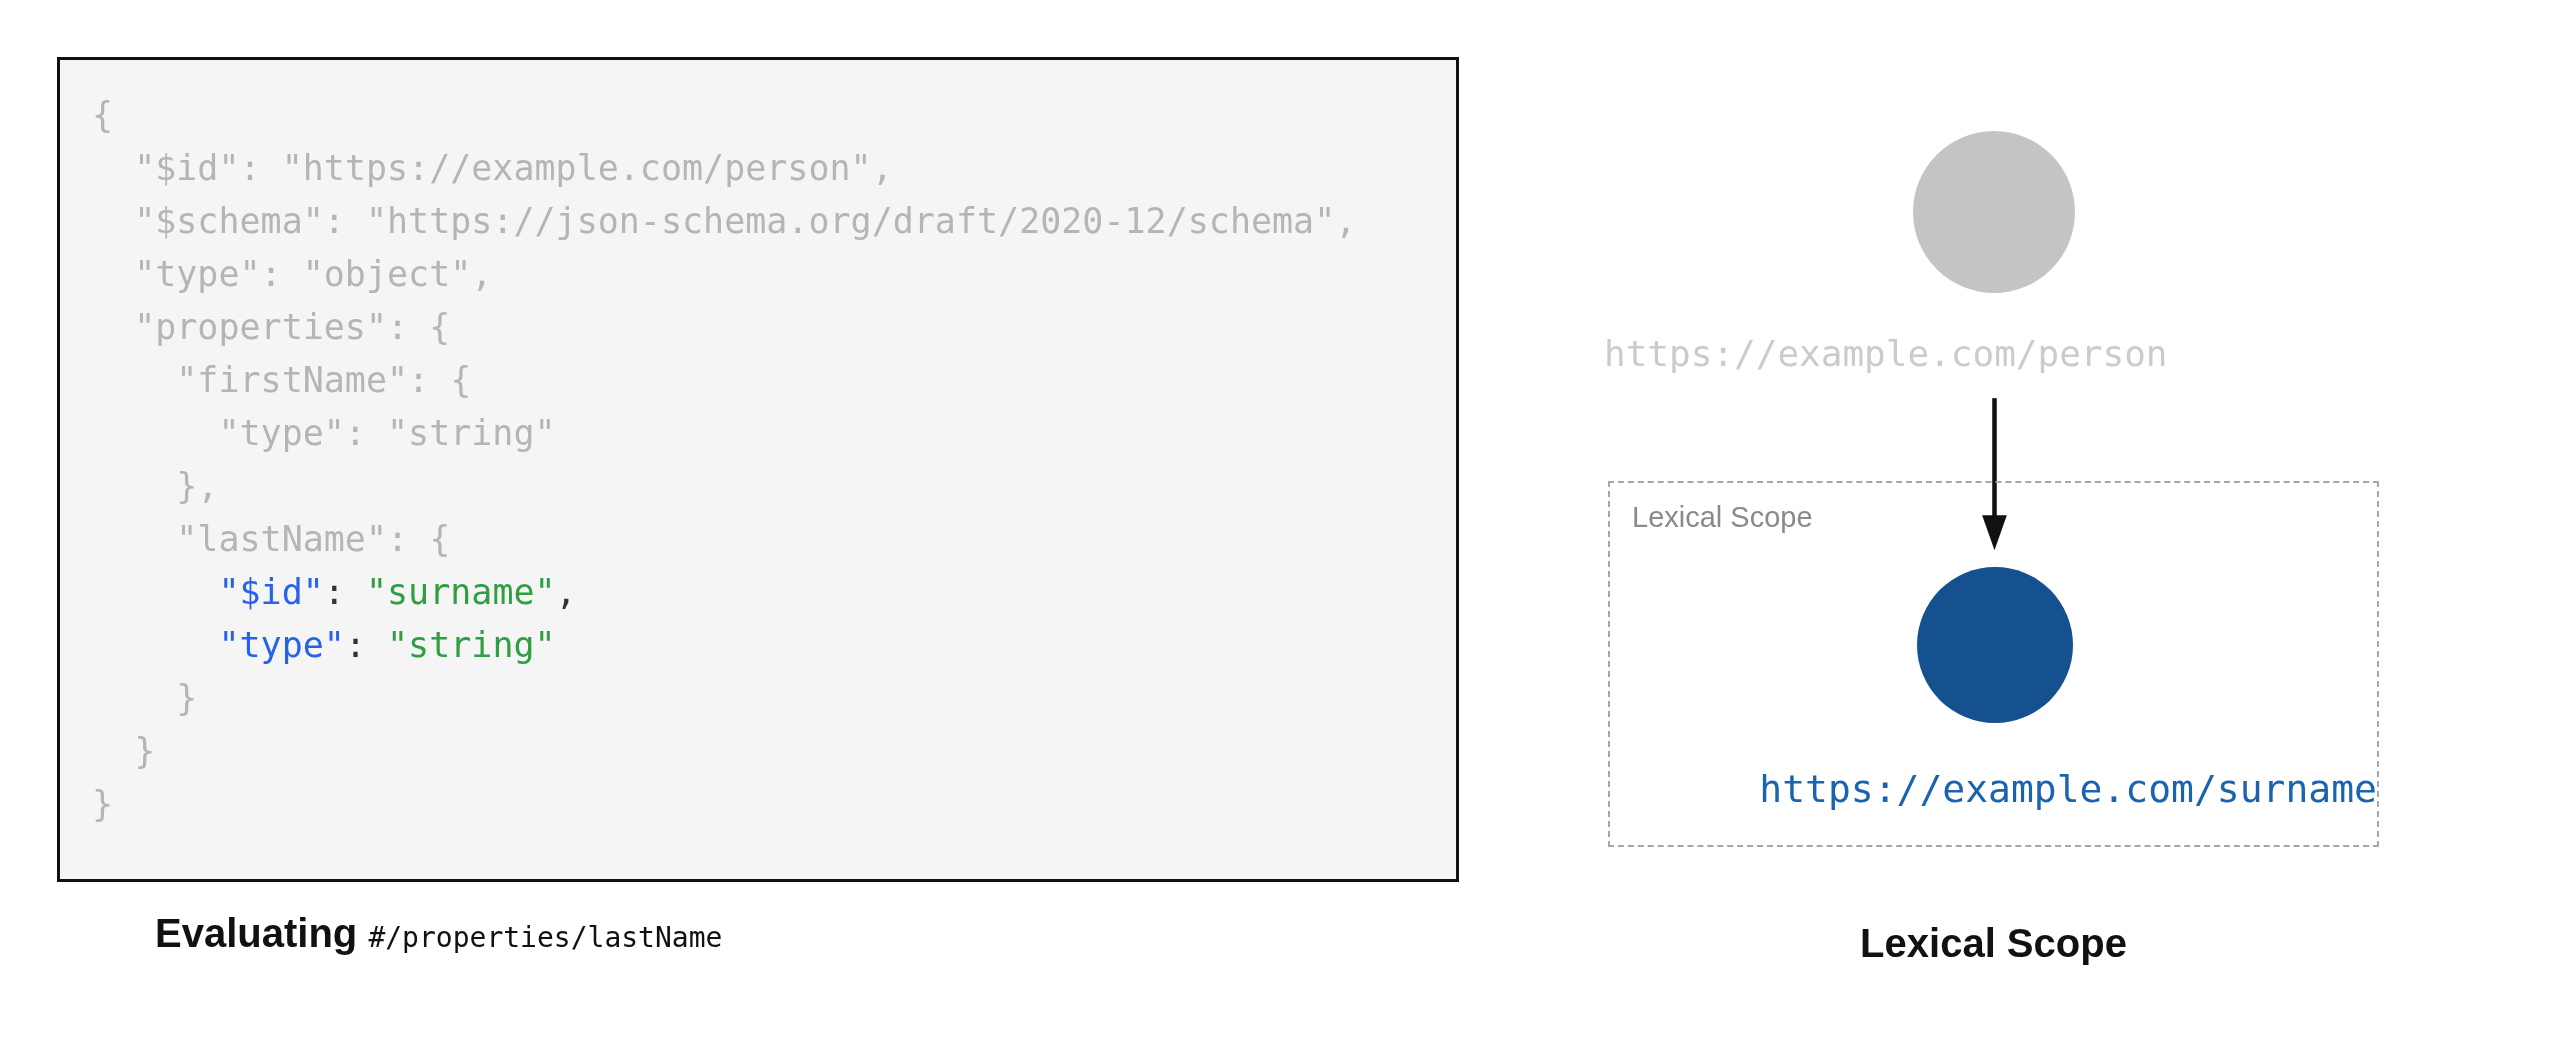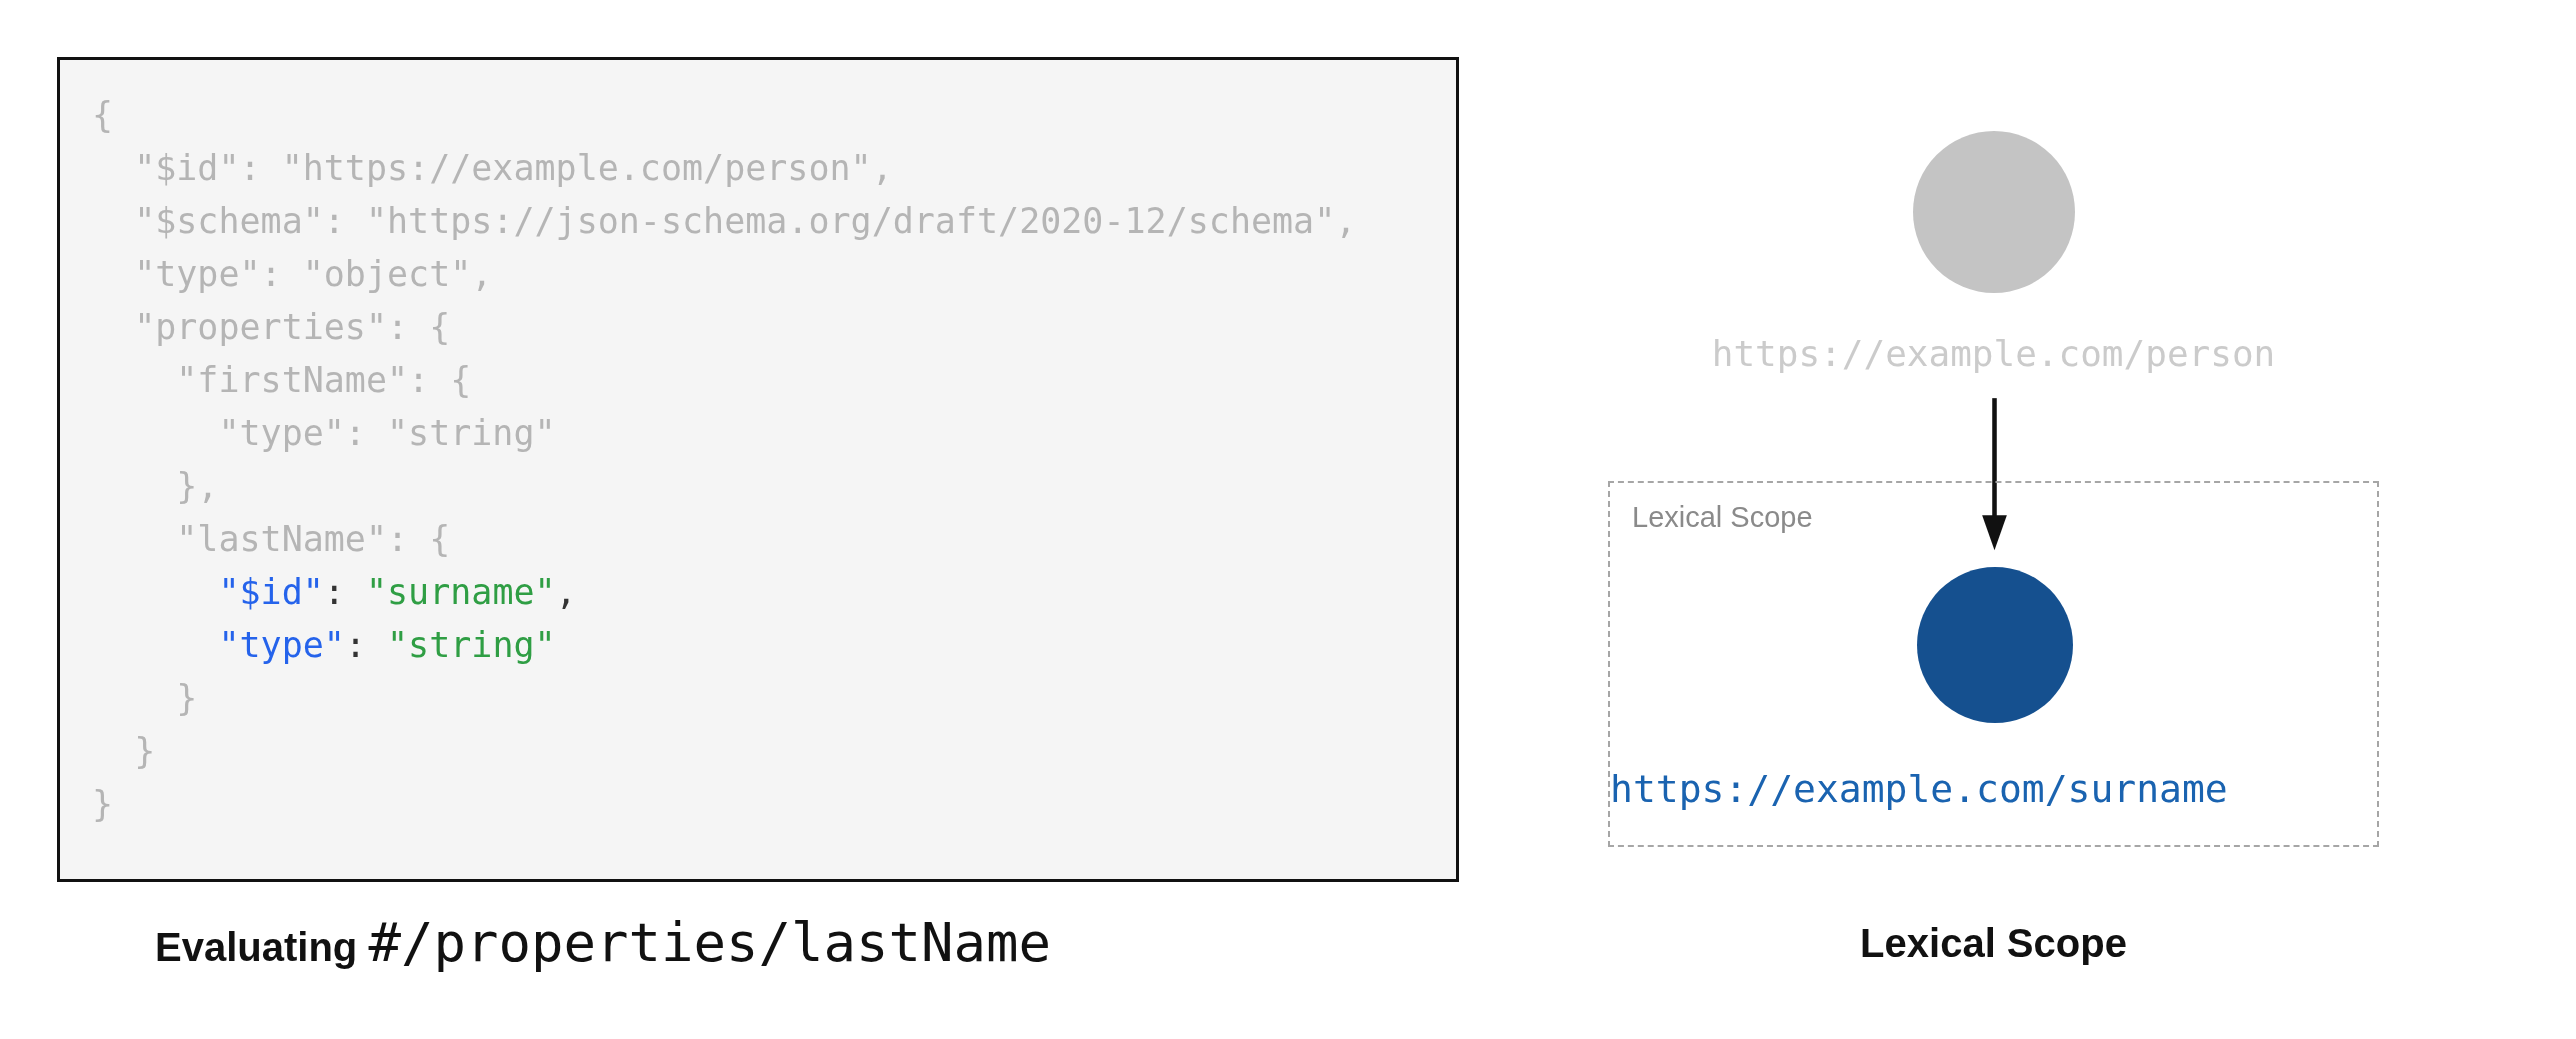--- a/index.html
+++ b/index.html
@@ -37,35 +37,35 @@
   .seg-plain  { color: var(--plain); }
 
   .left-caption {
     position: absolute;
     left: 143px; top: 911px;
     font-size: 40px;
     color: var(--caption);
     white-space: pre;
   }
   .left-caption .bold { font-weight: bold; margin-left: 12px; }
-  .left-caption .mono { font-size: 54px; }
+  .left-caption .mono { font-size: 28px; }
 
   
   .gray-circle {
     position: absolute;
     left: 1913px; top: 131px;
     width: 162px; height: 162px;
     border-radius: 50%;
     background: var(--gray_node);
   }
   .person-label {
     position: absolute;
     left: 1604px; top: 333px;
     width: 779px;
-    text-align: center;
+    text-align: left;
     font-size: 36px;
     color: var(--person_label);
   }
   .arrow {
     position: absolute;
     left: 1975px; top: 398px;
     width: 39px; height: 155px;
   }
   .scope-box {
     position: absolute;
@@ -85,21 +85,21 @@
     position: absolute;
     left: 307px; top: 84px;
     width: 156px; height: 156px;
     border-radius: 50%;
     background: var(--blue_node);
   }
   .surname-label {
     position: absolute;
     left: 0; top: 284px;
     width: 100%;
-    text-align: left;
+    text-align: right;
     font-size: 38px;
     color: var(--uri_blue);
   }
   .right-caption {
     position: absolute;
     left: 1604px; top: 921px;
     width: 779px;
     text-align: center;
     font-size: 40px;
     font-weight: bold;

